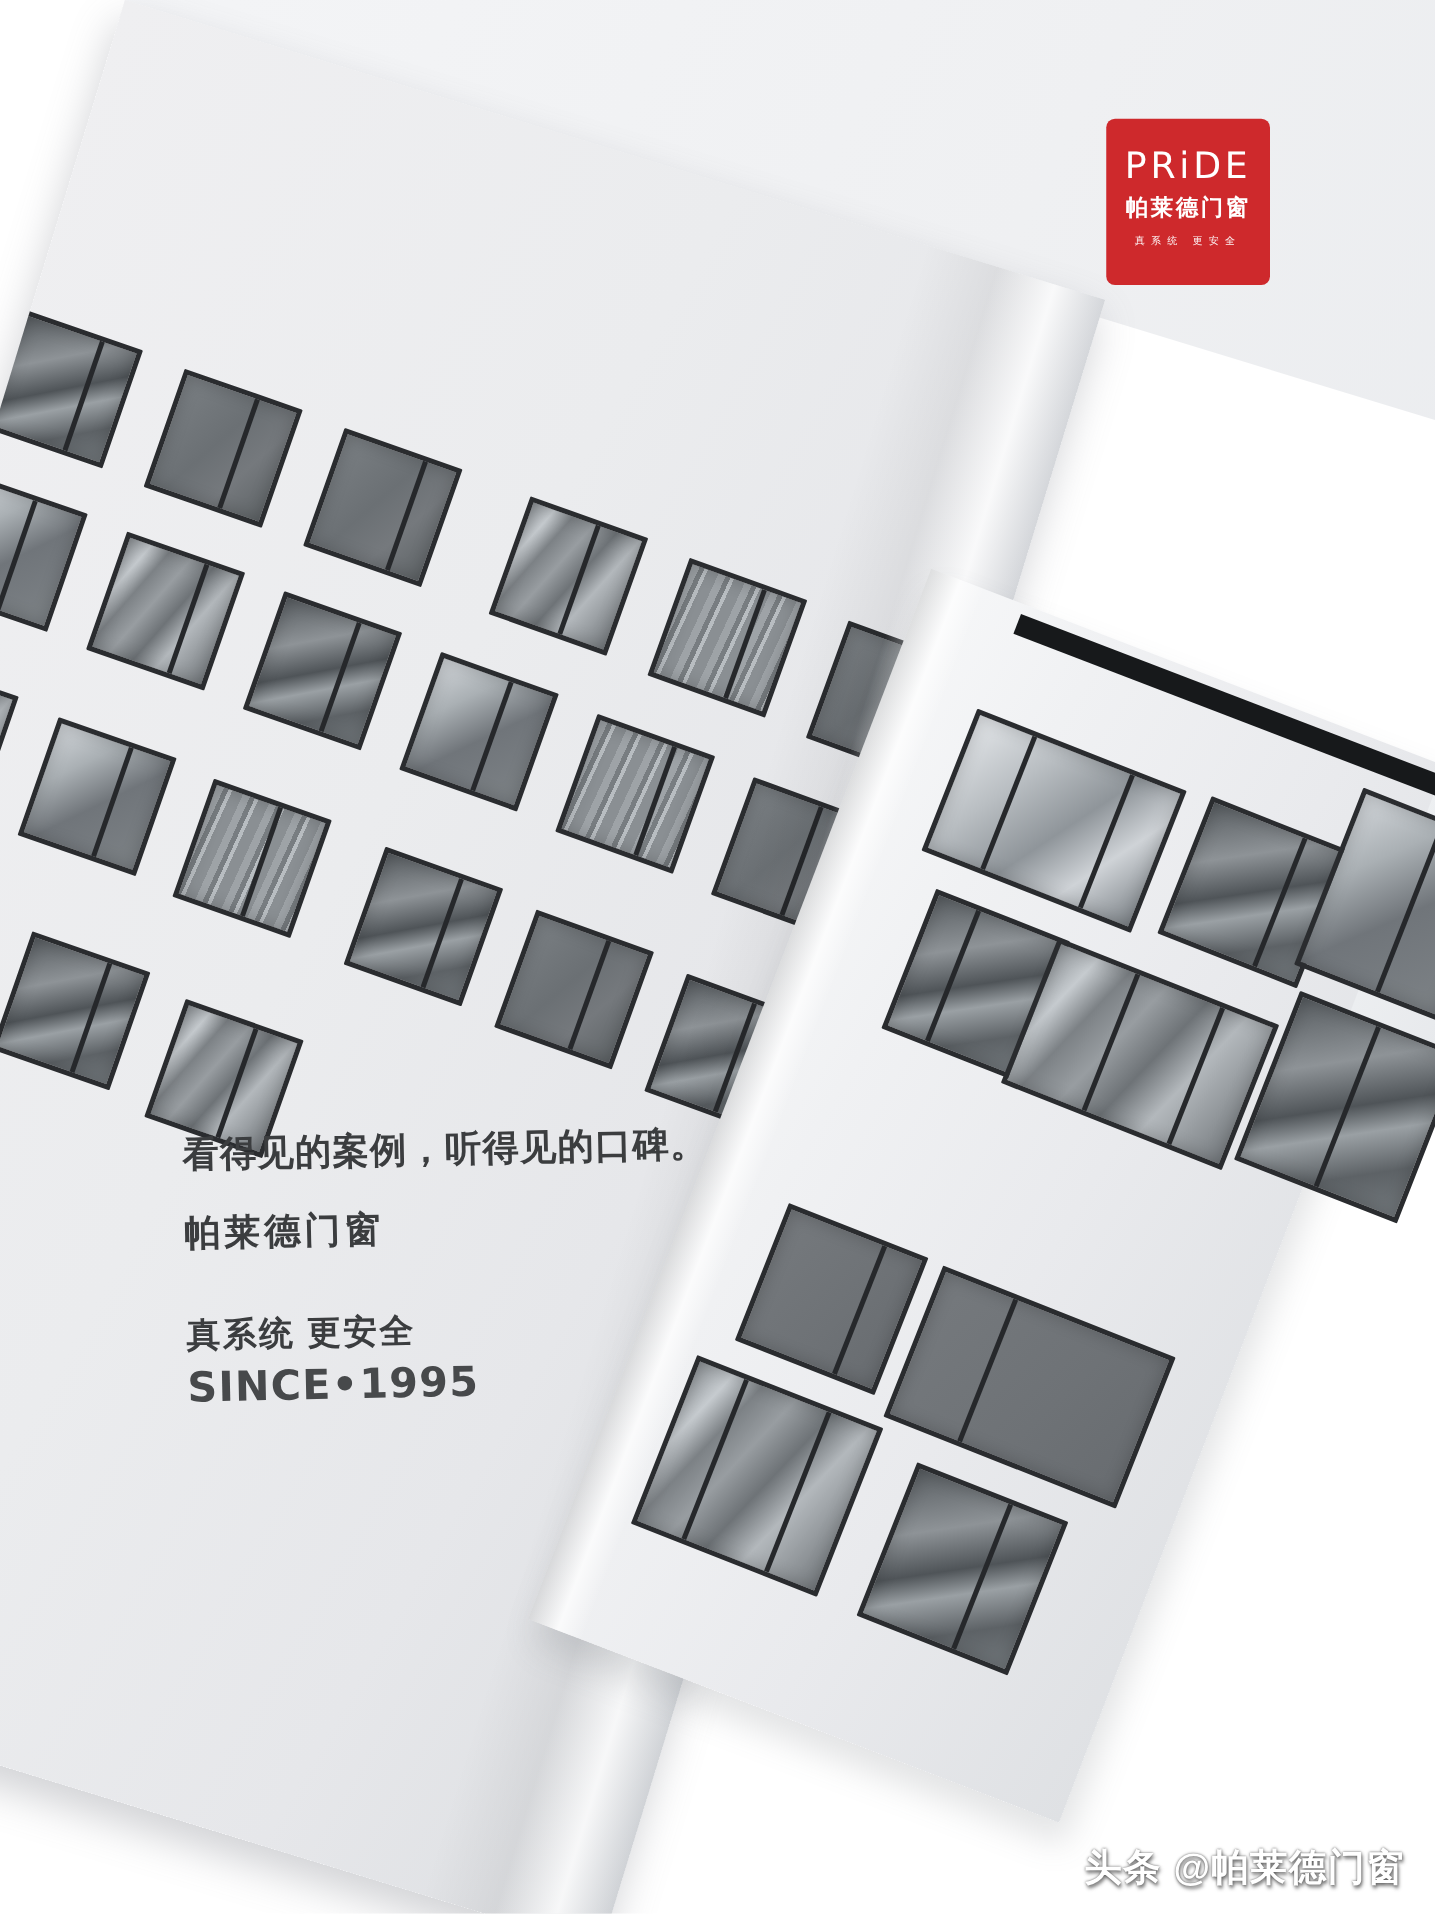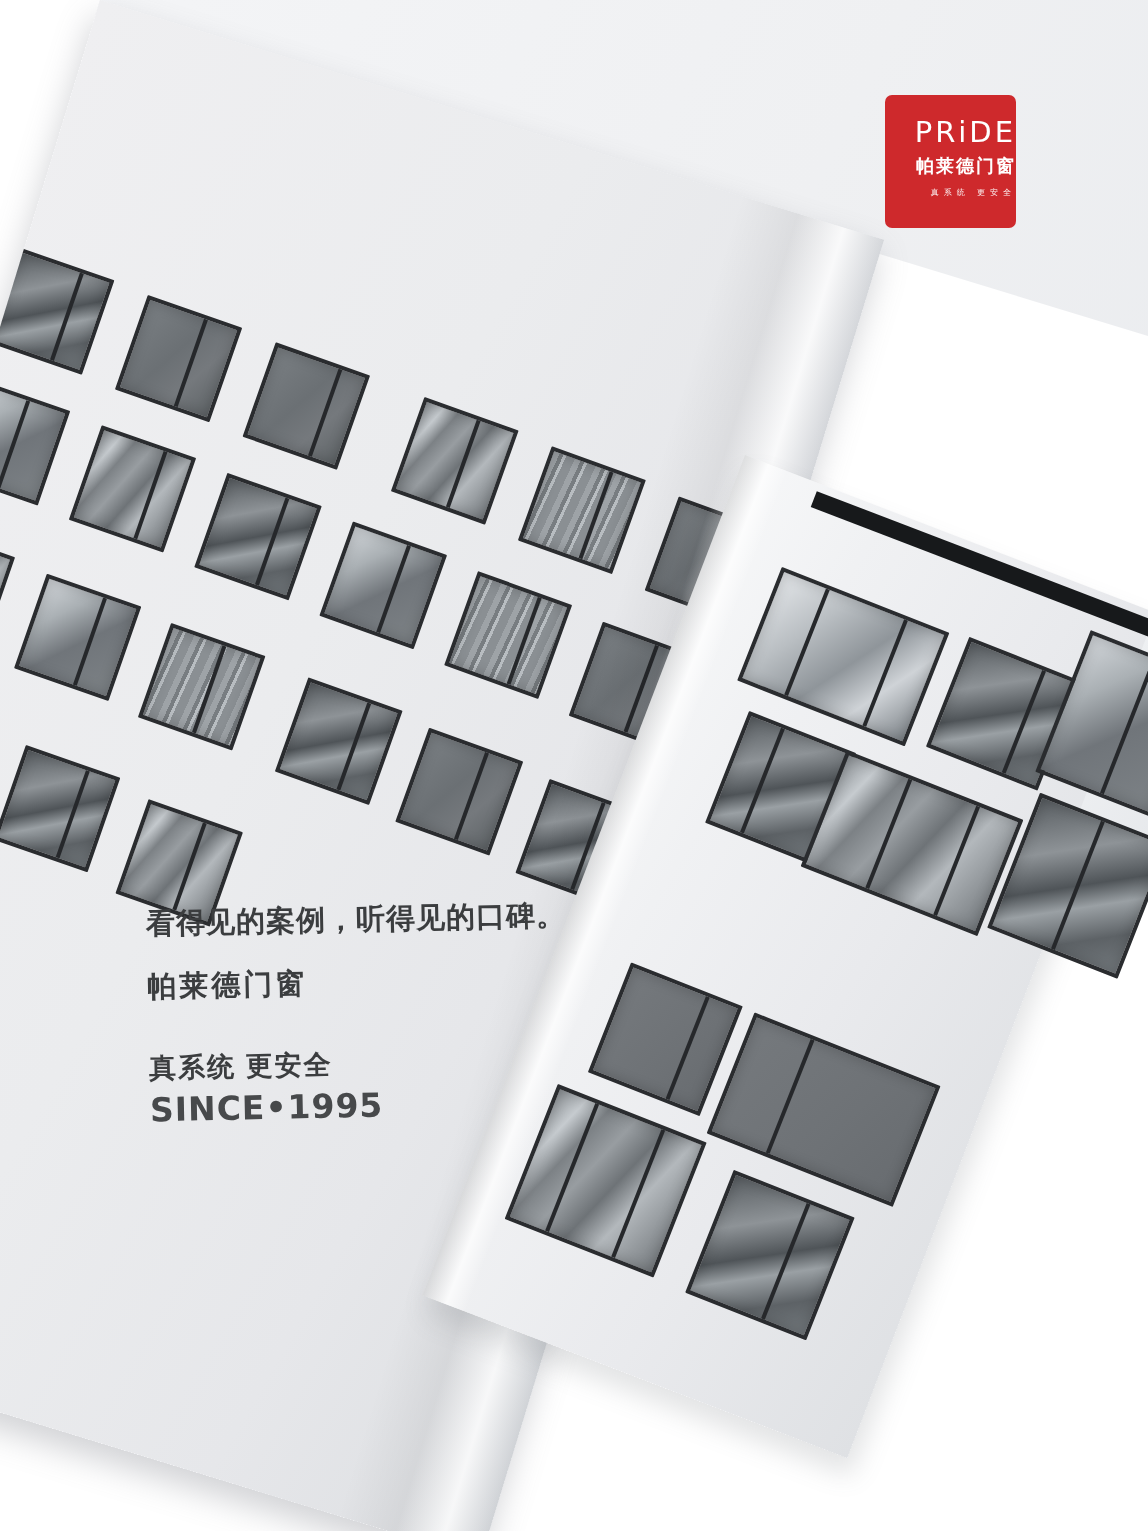--- a/index.html
+++ b/index.html
@@ -40,21 +40,21 @@
   
   .copy{position:absolute;left:148px;top:900px;transform:rotate(-1.2deg);color:#3b3d3f;z-index:30;}
   .copy .h1{font-size:29px;font-weight:bold;letter-spacing:1px;white-space:nowrap;}
   .copy .h2{font-size:29px;font-weight:bold;letter-spacing:3px;margin-top:23px;}
   .copy .h3{font-size:27px;font-weight:bold;letter-spacing:2px;margin-top:43px;}
   .copy .h4{font-size:33px;font-weight:bold;letter-spacing:1px;margin-top:4px;color:#47494b;
             font-family:"DejaVu Sans","Liberation Sans",sans-serif;}
 
   
   .logo{position:absolute;left:885px;top:95px;width:131px;height:133px;border-radius:7px;
-        background:#ce292c;z-index:40;text-align:right;color:#ffffff;}
+        background:#ce292c;z-index:40;text-align:center;color:#ffffff;}
   .logo .wordmark{margin-top:20px;font-size:29px;font-weight:normal;letter-spacing:3px;
         font-family:"DejaVu Sans","Liberation Sans",sans-serif;}
   .logo .cn{margin-top:5px;font-size:18px;font-weight:bold;letter-spacing:2px;}
   .logo .slogan{margin-top:9px;font-size:8px;letter-spacing:5px;opacity:0.95;}
 
   
   .watermark{position:absolute;right:24px;bottom:16px;z-index:50;
     font-size:30px;font-weight:bold;letter-spacing:1px;color:#ffffff;
     text-shadow:0 0 2px rgba(70,70,70,0.9),1px 2px 3px rgba(60,60,60,0.65);}
 </style>
@@ -176,14 +176,15 @@
     <div class="h3">真系统 更安全</div>
     <div class="h4">SINCE•1995</div>
   </div>
 
   <div class="logo">
     <div class="wordmark">PRiDE</div>
     <div class="cn">帕莱德门窗</div>
     <div class="slogan">真系统 更安全</div>
   </div>
 
+  <div class="watermark">头条 @帕莱德门窗</div>
 
 </div>
 
 </body></html>

